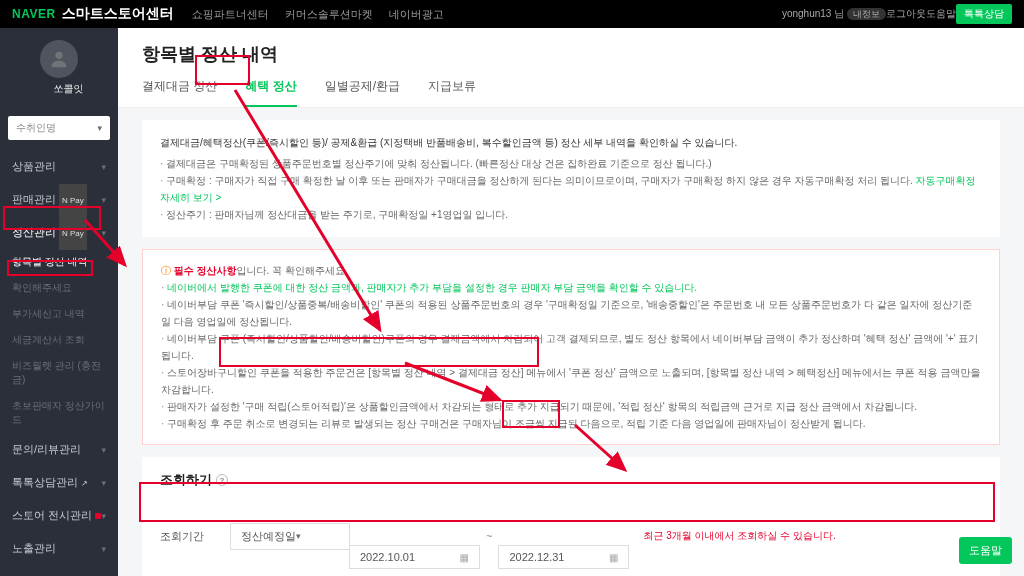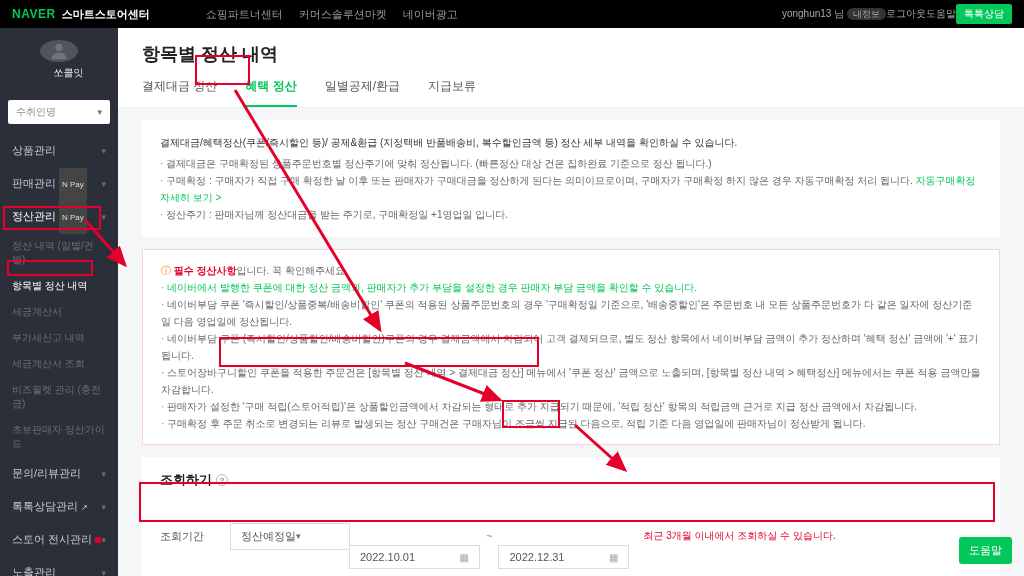--- a/index.html
+++ b/index.html
@@ -1,20 +1,20 @@
 <!DOCTYPE html>
 <html><head>
 <meta charset="utf-8">
 <style>
   * { box-sizing: border-box; margin: 0; padding: 0; }
   body { font-family: -apple-system, "Malgun Gothic", sans-serif; font-size: 11px; color: #333; background: #f5f6f8; width:1024px; height:576px; overflow:hidden; }
   .topbar { background:#000; color:#ccc; height:28px; display:flex; align-items:center; padding:0 12px; font-size:11px; }
   .naver { color:#03c75a; font-weight:bold; letter-spacing:0.5px; margin-right:6px; font-size:12px;}
-  .brand { color:#fff; font-weight:bold; margin-right:18px; font-size:11px;}
-  .top-links { display:flex; gap:16px; color:#999;margin-left:38px; }
+  .brand { color:#fff; font-weight:bold; margin-right:18px; font-size:14px;}
+  .top-links { display:flex; gap:16px; color:#999; }
   .top-right { margin-left:auto; display:flex; align-items:center; color:#aaa; font-size:10px;}
   .chip { background:#333; border-radius:8px; padding:1px 6px; font-size:9px;}
   .btn-green { background:#03c75a; color:#fff; padding:3px 8px; border-radius:2px; font-size:10px;}
   .layout { display:flex; height:calc(576px - 28px); }
   .sidebar { width:118px; background:#2b2f3a; color:#b8bcc5; display:flex; flex-direction:column; align-items:stretch; padding-top:8px;}
   .avatar { width:38px; height:38px; border-radius:50%; background:#50545f; margin:4px auto; display:flex; align-items:center; justify-content:center; }
   .avatar svg{opacity:.6}
   .seller-name { text-align:center; color:#eee; font-size:10px; margin-bottom:20px;padding-left:19px;}
   .sel { background:#ffffff; margin:0 8px 10px; padding:5px 8px; border-radius:2px; color:#888; font-size:10px; display:flex; justify-content:space-between; align-items:center;}
   .side-item { padding:9px 12px; font-size:11px; display:flex; justify-content:space-between; align-items:center; color:#c5c8d0; cursor:pointer;}
@@ -91,28 +91,25 @@
           <span class="chev">▾</span>
         </div>
         <div class="side-item">
           <span>판매관리<span class="pay-badge">N Pay</span></span>
           <span class="chev">▾</span>
         </div>
         <div class="side-item selected">
           <span>정산관리<span class="pay-badge">N Pay</span></span>
           <span class="chev">▾</span>
         </div>
-        <div class="side-item dim">
-          <span>정산 내역 (일별/건별)</span>
-        </div>
         <div class="side-item dim" style="color: rgb(255, 255, 255);">
           <span>항목별 정산 내역</span>
         </div>
         <div class="side-item dim">
-          <span>세금계산서</span>
+          <span>확인해주세요</span>
         </div>
         <div class="side-item dim">
           <span>부가세신고 내역</span>
         </div>
         <div class="side-item dim">
           <span>세금계산서 조회</span>
         </div>
         <div class="side-item dim">
           <span>비즈월렛 관리 (충전금)</span>
         </div>

